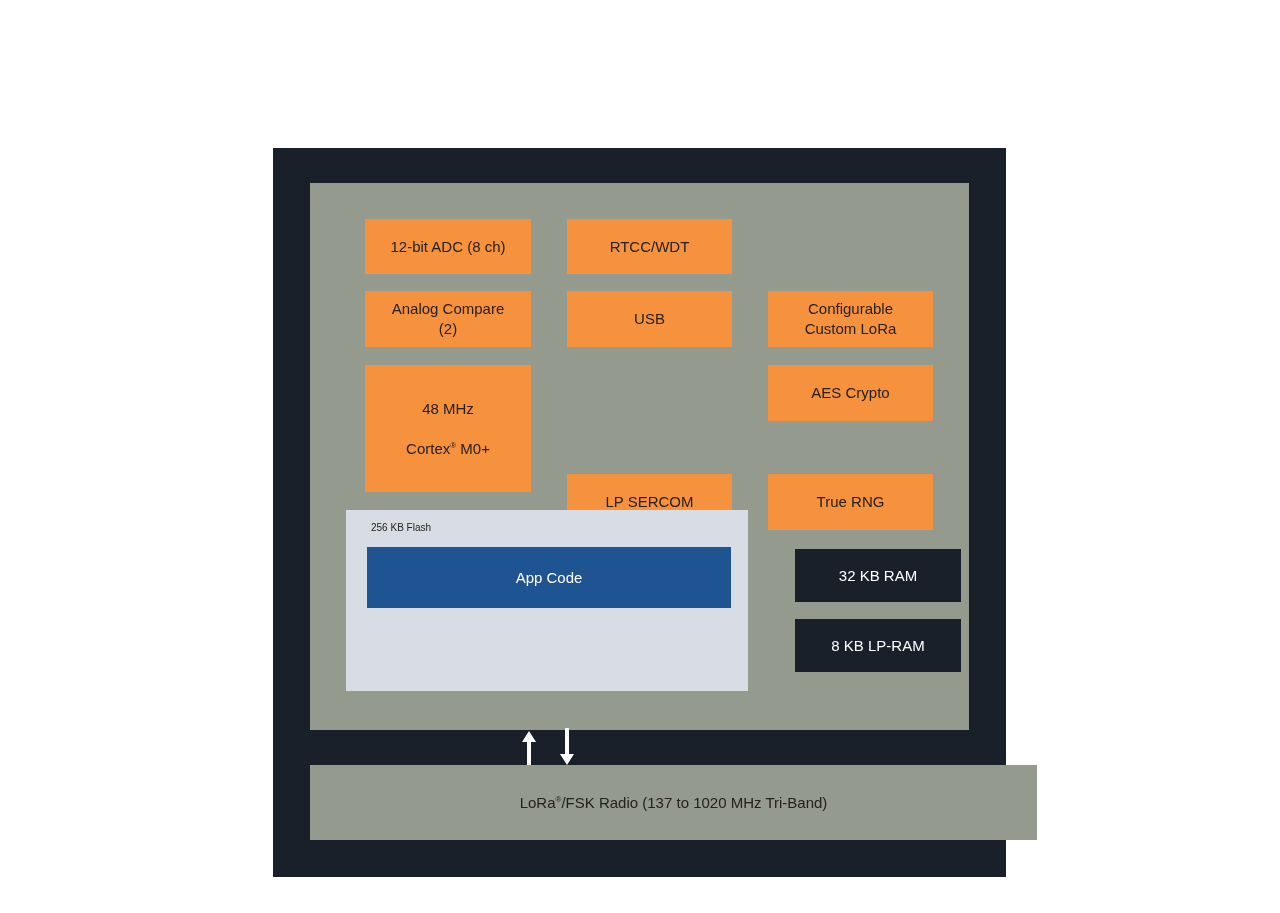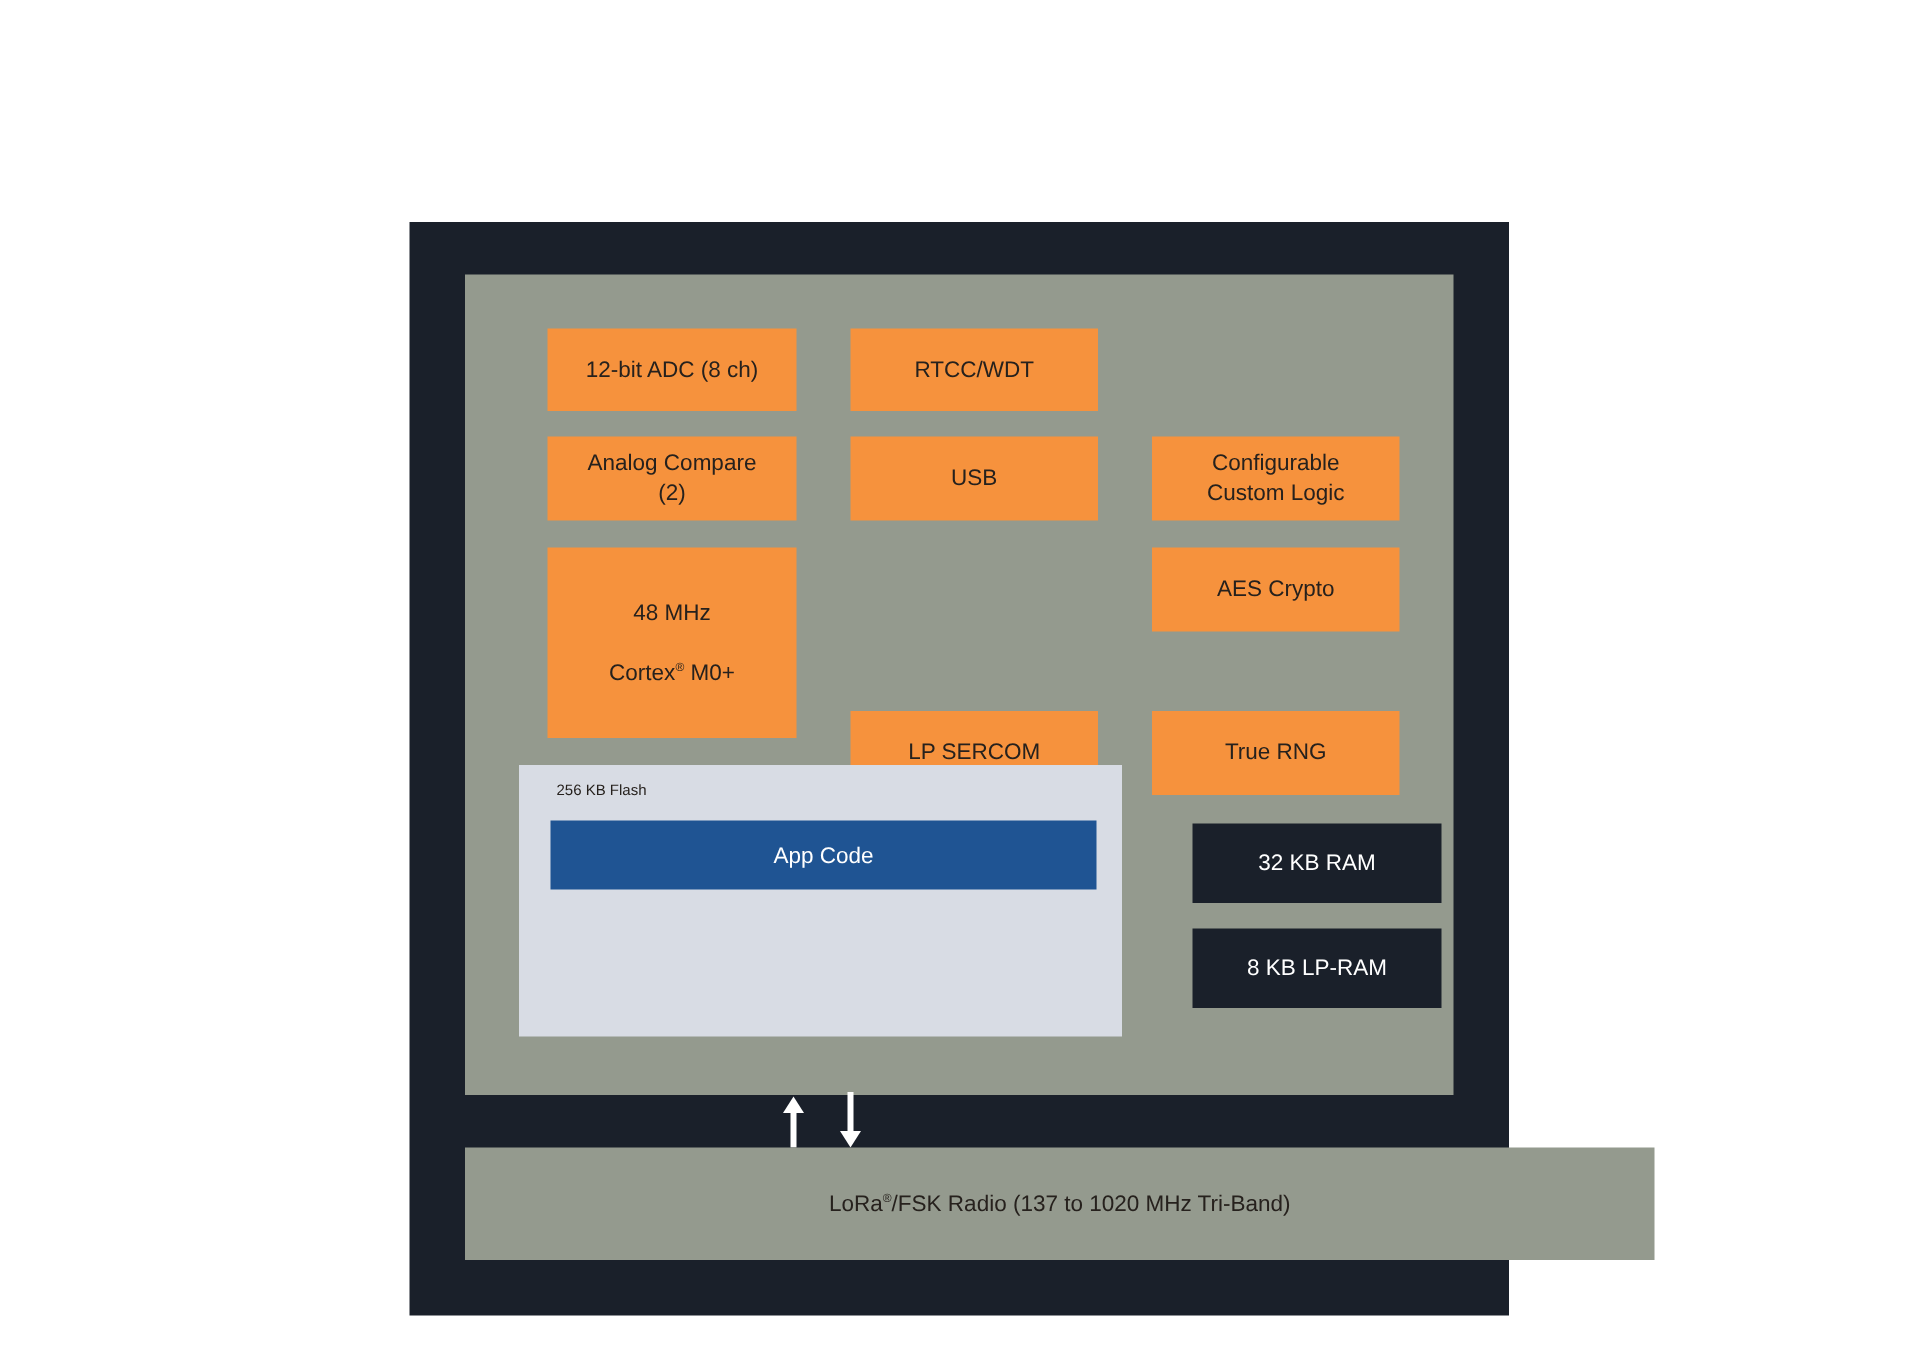--- a/index.html
+++ b/index.html
@@ -56,35 +56,35 @@
   .flash-title {
     position: absolute; left: 25px; top: 12px;
     font-size: 10px; color: #26211D;
   }
   .code-bar {
     position: absolute; left: 21px; width: 364px;
     background: #1F5493;
     display: flex; align-items: center; justify-content: center;
     color: #FFFFFF; font-size: 15px;
   }
-  .app-bar { top: 37px; height: 46px; }
+  .app-bar { top: 37px; height: 61px; }
   .rf-bar  { top: 111px; height: 54px; }
 
   .ram-blk {
     position: absolute; left: 457px; width: 166px; height: 53px;
     background: #1A202A;
     display: flex; align-items: center; justify-content: center;
     color: #FFFFFF; font-size: 15px; margin-left: 28px;
   }
   .ram32 { top: 366px; }
   .lpram { top: 436px; }
 
   .radio-bar {
     position: absolute; left: 37px; top: 617px;
-    width: 793px; height: 75px;
+    width: 727px; height: 75px;
     background: #949A8E;
     display: flex; align-items: center; justify-content: center;
     color: #26211D; font-size: 15px;
   }
 
   .arrow { position: absolute; width: 14px; }
   .arrow .shaft {
     position: absolute; left: 5px; width: 4px; background: #FFFFFF;
   }
   .arrow .head {
@@ -115,21 +115,21 @@
           <div>48 MHz</div>
           <div><span>Cortex</span><sup class="reg">®</sup><span> M0+</span></div>
         </div>
       </div>
 
       <div class="blk orange c2 r1">RTCC/WDT</div>
       <div class="blk orange c2 r2">USB</div>
       <div class="blk orange c2 r4">LP SERCOM</div>
 
       <div class="blk orange c3 r2">Configurable
-Custom Logic</div>
+Custom LoRa</div>
       <div class="blk orange c3 r3">AES Crypto</div>
       <div class="blk orange c3 r4">True RNG</div>
 
       <div class="flash-region">
         <div class="flash-title">256 KB Flash</div>
         <div class="code-bar app-bar">App Code</div>
       </div>
 
       <div class="ram-blk ram32">32 KB RAM</div>
       <div class="ram-blk lpram">8 KB LP-RAM</div>

